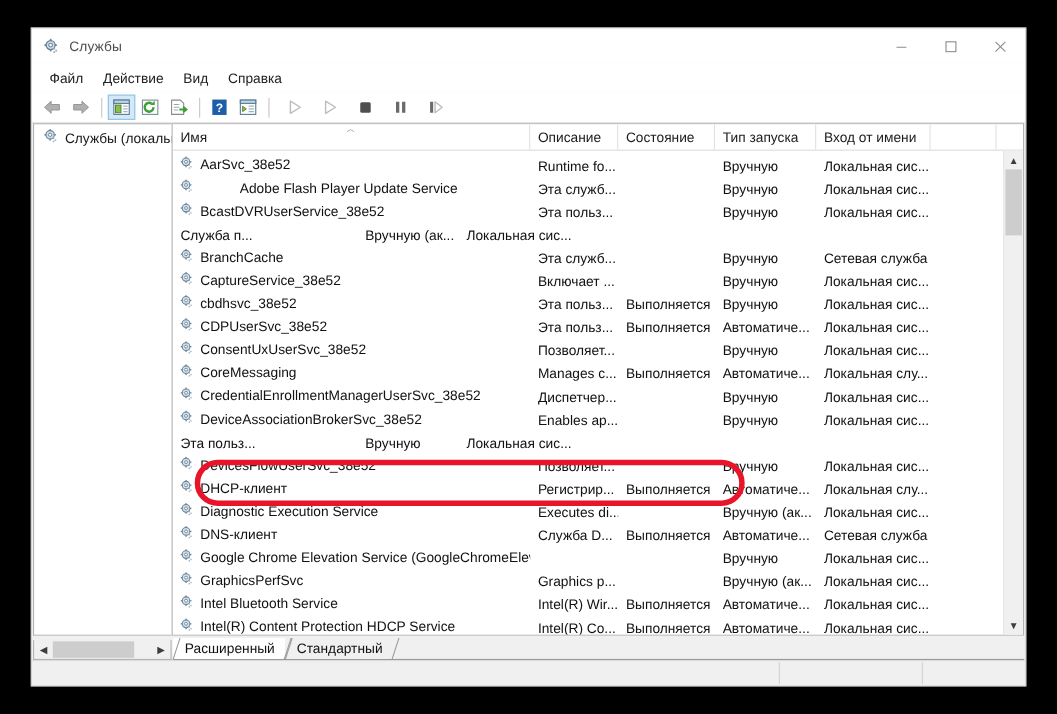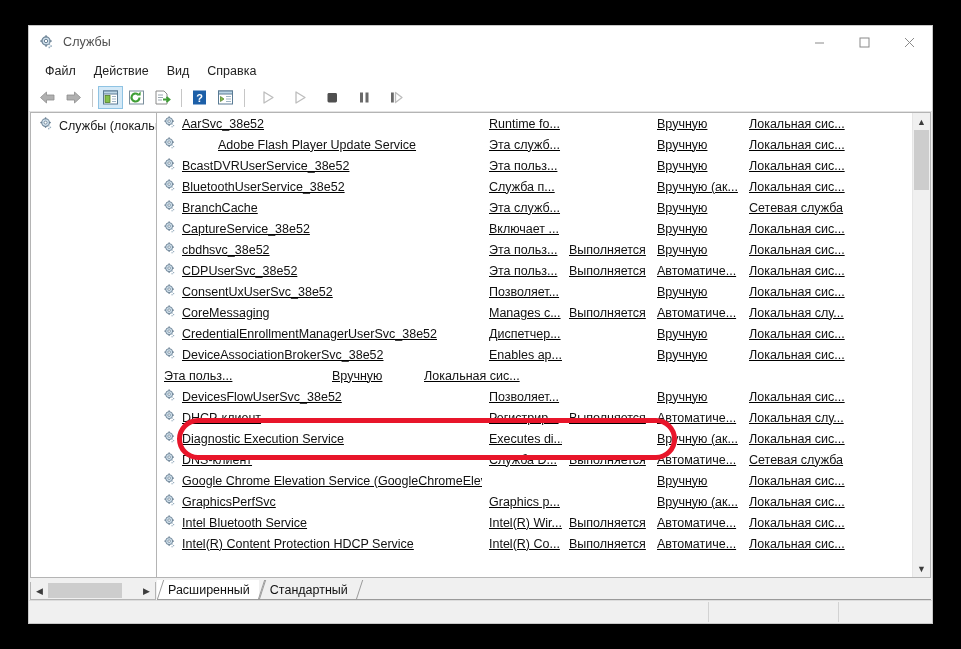--- a/index.html
+++ b/index.html
@@ -221,23 +221,22 @@
   }
   .rows {
     flex: 1;
     min-width: 0;
     position: relative;
     overflow: hidden;
   }
   .row {
     height: 21px;
     display: flex;
-    align-items: center;
+    align-items: flex-end;
     white-space: nowrap;
-    text-decoration: underline;
   }
   .cell {
     font-size: 12.5px;
     color: #111;
     overflow: hidden;
     white-space: nowrap;
     box-sizing: border-box;
     padding-left: 7px;
     display: flex;
     align-items: center;
@@ -535,20 +534,41 @@
               <rect x="9.6" y="12.7" width="1.5" height="1.5"></rect>
             </g>
           </svg>
         </span>
         <span class="tn-label">Службы (локальн</span>
       </div>
     </div>
 
     <div class="list-pane">
 
+      <div class="col-header" id="col-header">
+          <div class="col-h" style="width: 325px;">
+            <span>Имя</span>
+            <span class="sort-caret">︿</span>
+          </div>
+          <div class="col-h" style="width: 80px;">
+            <span>Описание</span>
+          </div>
+          <div class="col-h" style="width: 88px;">
+            <span>Состояние</span>
+          </div>
+          <div class="col-h" style="width: 92px;">
+            <span>Тип запуска</span>
+          </div>
+          <div class="col-h" style="width: 104px;">
+            <span>Вход от имени</span>
+          </div>
+          <div class="col-h" style="width: 60px;">
+            <span></span>
+          </div>
+        </div>
 
       <div class="list-region">
         <div class="rows" id="rows">
             <div class="row">
               <div class="cell name" style="width: 325px; min-width: 325px;">
                 <span class="svc-icon"><svg width="14" height="14" viewBox="0 0 16 16">
                     <circle cx="7" cy="7" r="4" fill="#cfe0ec" stroke="#6d8396" stroke-width="1.1"></circle>
                     <circle cx="7" cy="7" r="1.5" fill="#ffffff" stroke="#6d8396" stroke-width="0.9"></circle>
                     <g fill="#6d8396">
                       <rect x="6.35" y="1.5" width="1.3" height="1.8"></rect>
@@ -614,38 +634,20 @@
                   </svg></span>
                 <span>BcastDVRUserService_38e52</span>
               </div>
               <div class="cell" style="width: 80px; min-width: 80px;">Эта польз...</div>
               <div class="cell" style="width: 88px; min-width: 88px;"></div>
               <div class="cell" style="width: 92px; min-width: 92px;">Вручную</div>
               <div class="cell" style="width: 104px; min-width: 104px;">Локальная сис...</div>
               <div class="cell" style="width: 60px; min-width: 60px;"></div>
             </div>
             <div class="row">
-              <div class="cell name" style="width: 325px; min-width: 325px;">
-                <span class="svc-icon"><svg width="14" height="14" viewBox="0 0 16 16">
-                    <circle cx="7" cy="7" r="4" fill="#cfe0ec" stroke="#6d8396" stroke-width="1.1"></circle>
-                    <circle cx="7" cy="7" r="1.5" fill="#ffffff" stroke="#6d8396" stroke-width="0.9"></circle>
-                    <g fill="#6d8396">
-                      <rect x="6.35" y="1.5" width="1.3" height="1.8"></rect>
-                      <rect x="6.35" y="10.8" width="1.3" height="1.8"></rect>
-                      <rect x="1.5" y="6.35" width="1.8" height="1.3"></rect>
-                      <rect x="10.8" y="6.35" width="1.8" height="1.3"></rect>
-                    </g>
-                    <g fill="#9ab0c0">
-                      <rect x="9.7" y="9.7" width="1.4" height="1.4"></rect>
-                      <rect x="11.4" y="11.4" width="1.4" height="1.4"></rect>
-                      <rect x="9.7" y="12.7" width="1.4" height="1.4"></rect>
-                    </g>
-                  </svg></span>
-                <span>BluetoothUserService_38e52</span>
-              </div>
               <div class="cell" style="width: 80px; min-width: 80px;">Служба п...</div>
               <div class="cell" style="width: 88px; min-width: 88px;"></div>
               <div class="cell" style="width: 92px; min-width: 92px;">Вручную (ак...</div>
               <div class="cell" style="width: 104px; min-width: 104px;">Локальная сис...</div>
               <div class="cell" style="width: 60px; min-width: 60px;"></div>
             </div>
             <div class="row">
               <div class="cell name" style="width: 325px; min-width: 325px;">
                 <span class="svc-icon"><svg width="14" height="14" viewBox="0 0 16 16">
                     <circle cx="7" cy="7" r="4" fill="#cfe0ec" stroke="#6d8396" stroke-width="1.1"></circle>

